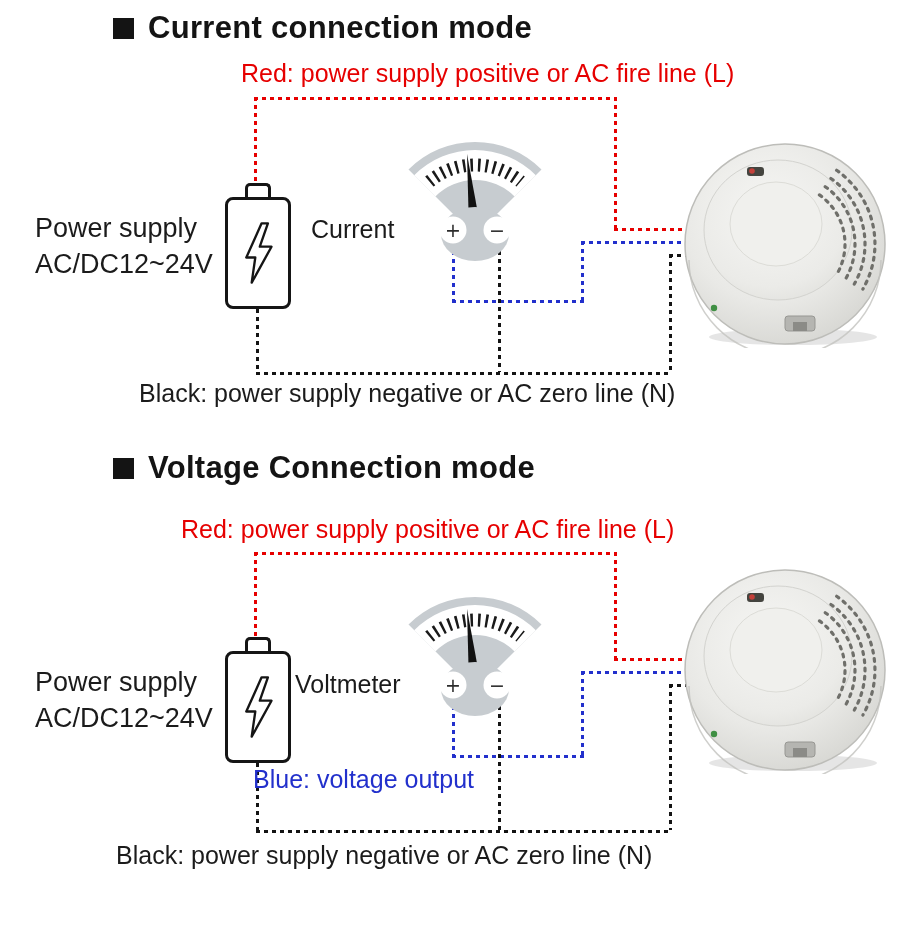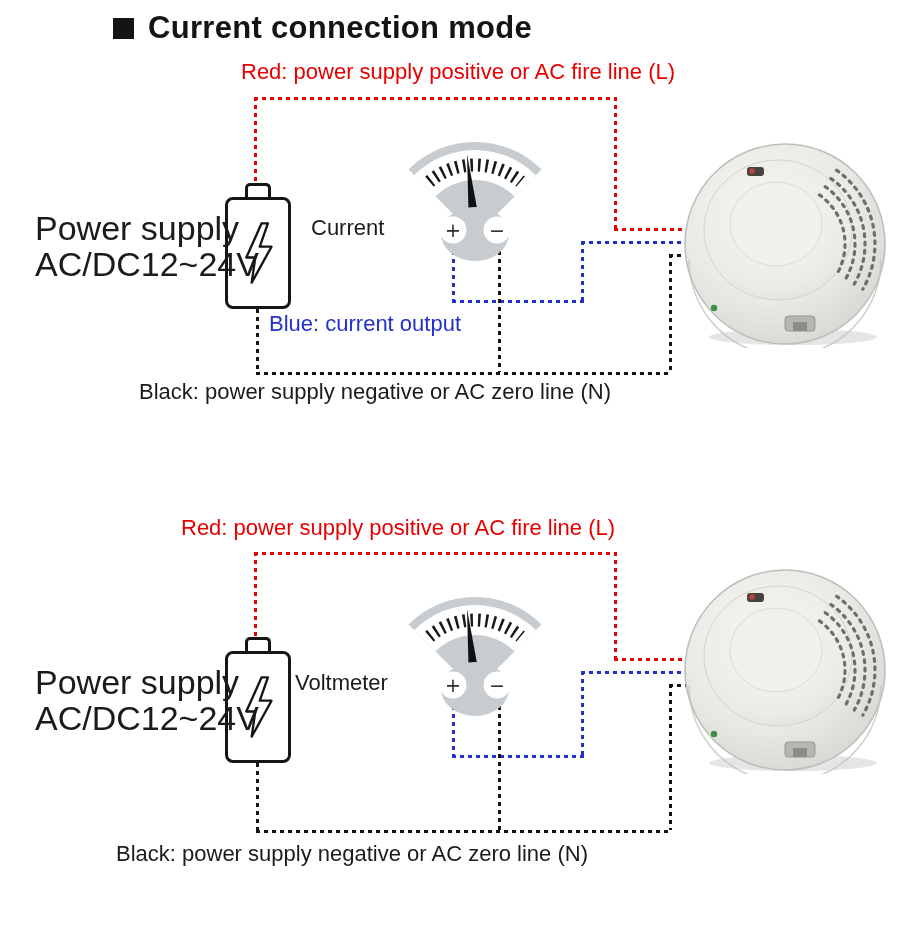--- a/index.html
+++ b/index.html
@@ -10,24 +10,24 @@
   .wire{position:absolute;z-index:1;}
   .wire.h{height:3px;background:repeating-linear-gradient(to right,var(--c) 0 4px,transparent 4px 8px);}
   .wire.v{width:3px;background:repeating-linear-gradient(to bottom,var(--c) 0 4px,transparent 4px 8px);}
   .wire.red{--c:var(--red,#e60000);}
   .wire.blue{--c:var(--blue,#2230cc);}
   .wire.black{--c:var(--black,#141414);}
 
   
   .title{position:absolute;display:flex;align-items:center;font-size:31px;font-weight:bold;color:#141414;letter-spacing:.3px;z-index:3;white-space:nowrap;}
   .bullet{display:inline-block;width:21px;height:21px;background:#141414;margin-right:14px;}
-  .lbl{position:absolute;font-size:22px;color:#1b1b1b;white-space:nowrap;z-index:3;}
+  .lbl{position:absolute;font-size:25px;color:#1b1b1b;white-space:nowrap;z-index:3;}
   .lbl.red{color:var(--red,#e60000);}
   .lbl.blue{color:var(--blue,#2230cc);}
-  .ps{position:absolute;font-size:34px;color:#1b1b1b;line-height:36px;z-index:3;white-space:nowrap;}
+  .ps{position:absolute;font-size:27px;color:#1b1b1b;line-height:36px;z-index:3;white-space:nowrap;}
 
   
   .battery{position:absolute;width:66px;z-index:2;}
   .battery .cap{width:26px;height:14px;margin:0 auto;background:#fff;border:3px solid #151515;border-bottom:none;border-radius:5px 5px 0 0;box-sizing:border-box;}
   .battery .bod{width:66px;height:112px;background:#fff;border:3px solid #151515;border-radius:8px;box-sizing:border-box;display:flex;align-items:center;justify-content:center;}
 
   svg.meter,svg.detector{position:absolute;z-index:2;}
   .term{font-size:19px;fill:#2b2b2b;text-anchor:middle;dominant-baseline:central;font-family:"DejaVu Sans",sans-serif;}
 </style>
 </head>
@@ -113,23 +113,26 @@
       <path d="M138.4 54.9 A60 60 0 0 1 156 134"></path>
       <path d="M144.2 46.7 A70 70 0 0 1 164.6 139"></path>
       <path d="M149.9 38.5 A80 80 0 0 1 173.3 144"></path>
       <path d="M155.6 30.3 A90 90 0 0 1 181.9 149"></path>
     </g>
     <circle cx="33" cy="168" r="3.2" fill="#3f8f43"></circle>
     <rect x="104" y="176" width="30" height="15" rx="3" fill="#b5b5b1" stroke="#979793"></rect>
     <rect x="112" y="182" width="14" height="9" fill="#8b8b87"></rect>
   </svg>
 
-  <div class="lbl blue" style="left:248px;top:311px">Blue: current output</div>
   <div class="lbl" style="left:118px;top:379px">Black: power supply negative or AC zero line (N)</div>
 
+  <div class="title" style="left:92px;top:450px">
+    <span class="bullet"></span>
+    <span>Voltage Connection mode</span>
+  </div>
 
   <div class="lbl red" style="left:160px;top:515px">Red: power supply positive or AC fire line (L)</div>
 
   <div class="wire v red" style="left:233px;top:552px;height:85px"></div>
   <div class="wire h red" style="left:233px;top:552px;width:363px"></div>
   <div class="wire v red" style="left:593px;top:552px;height:106px"></div>
   <div class="wire h red" style="left:593px;top:658px;width:83px"></div>
 
   <div class="wire v blue" style="left:431px;top:698px;height:57px"></div>
   <div class="wire h blue" style="left:431px;top:755px;width:132px"></div>
@@ -181,15 +184,16 @@
       <path d="M138.4 54.9 A60 60 0 0 1 156 134"></path>
       <path d="M144.2 46.7 A70 70 0 0 1 164.6 139"></path>
       <path d="M149.9 38.5 A80 80 0 0 1 173.3 144"></path>
       <path d="M155.6 30.3 A90 90 0 0 1 181.9 149"></path>
     </g>
     <circle cx="33" cy="168" r="3.2" fill="#3f8f43"></circle>
     <rect x="104" y="176" width="30" height="15" rx="3" fill="#b5b5b1" stroke="#979793"></rect>
     <rect x="112" y="182" width="14" height="9" fill="#8b8b87"></rect>
   </svg>
 
+  <div class="lbl blue" style="left:232px;top:765px">Blue: voltage output</div>
   <div class="lbl" style="left:95px;top:841px">Black: power supply negative or AC zero line (N)</div>
 
 </div>
 
 </body></html>

